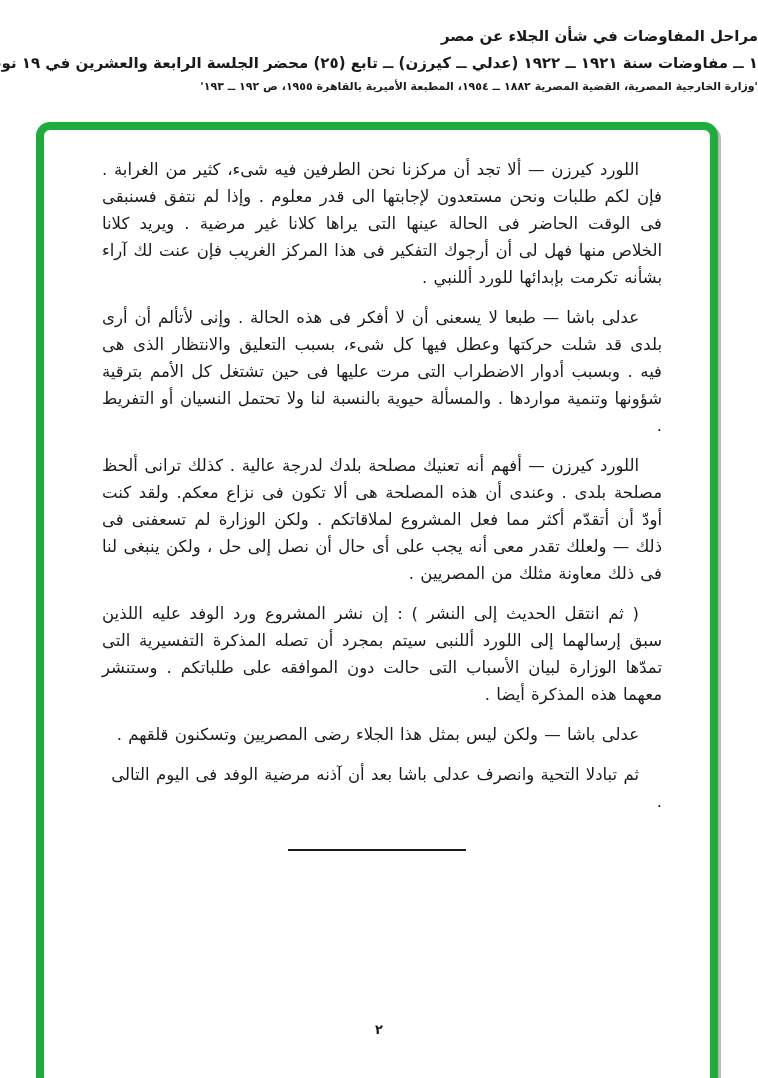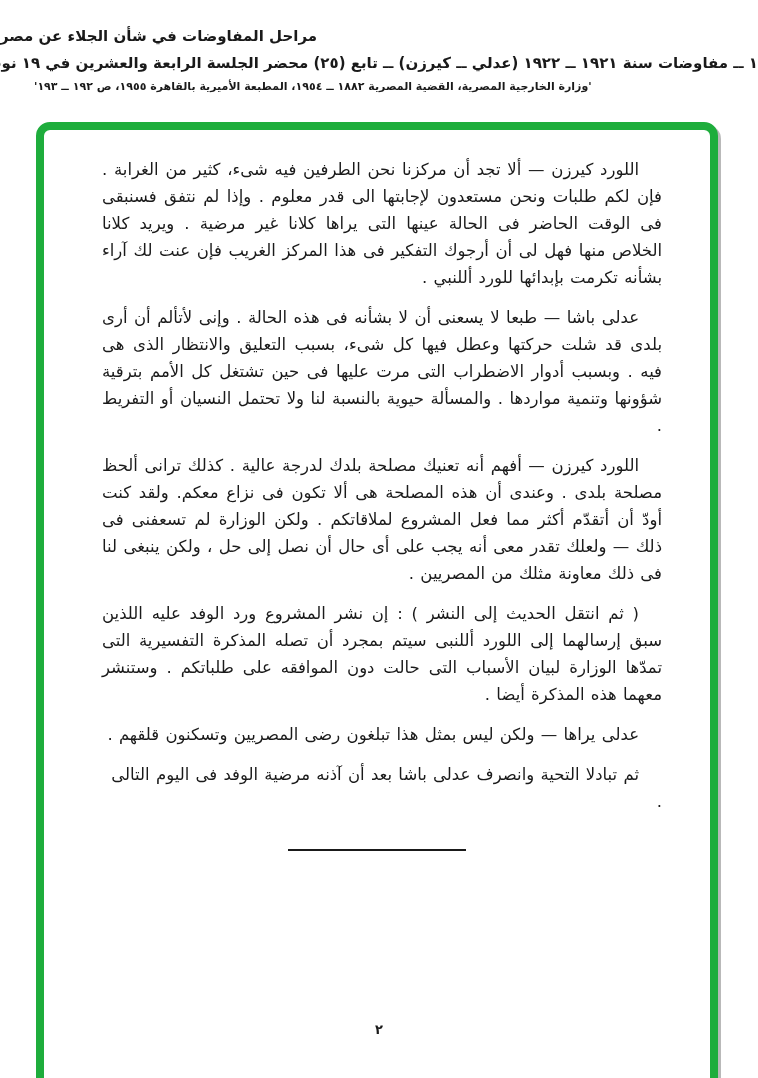--- a/index.html
+++ b/index.html
@@ -12,21 +12,21 @@
     width: 758px;
     height: 1078px;
     background: #ffffff;
     overflow: hidden;
     font-family: "DejaVu Sans", sans-serif;
     color: #1a1a1a;
     direction: rtl;
   }
   
   .page-header {
-    text-align: left;
+    text-align: right;
     padding-top: 26px;
     font-weight: bold;
   }
   .doc-title {
     font-size: 15px;
     line-height: 20px;
     letter-spacing: 0.2px;
   }
   .doc-subtitle {
     font-size: 15px;
@@ -93,24 +93,24 @@
 
   <header class="page-header">
     <div class="doc-title">مراحل المفاوضات في شأن الجلاء عن مصر</div>
     <div class="doc-subtitle">١ ــ مفاوضات سنة ١٩٢١ ــ ١٩٢٢ (عدلي ــ كيرزن) ــ تابع (٢٥) محضر الجلسة الرابعة والعشرين في ١٩ نوفمبر</div>
     <div class="doc-source">'وزارة الخارجية المصرية، القضية المصرية ١٨٨٢ ــ ١٩٥٤، المطبعة الأميرية بالقاهرة ١٩٥٥، ص ١٩٢ ــ ١٩٣'</div>
   </header>
 
   <div class="highlight-box">
     <div class="box-content">
       <p>اللورد كيرزن — ألا تجد أن مركزنا نحن الطرفين فيه شىء، كثير من الغرابة . فإن لكم طلبات ونحن مستعدون لإجابتها الى قدر معلوم .  وإذا لم نتفق فسنبقى فى الوقت الحاضر فى الحالة عينها التى يراها كلانا غير مرضية .  ويريد كلانا الخلاص منها فهل لى أن أرجوك التفكير فى هذا المركز الغريب فإن عنت لك آراء بشأنه تكرمت بإبدائها للورد أللنبي .</p>
-      <p>عدلى باشا — طبعا لا يسعنى أن لا بشأنه فى هذه الحالة . وإنى لأتألم أن أرى بلدى قد شلت حركتها وعطل فيها كل شىء، بسبب التعليق والانتظار الذى هى فيه . وبسبب أدوار الاضطراب التى مرت عليها فى حين تشتغل كل الأمم بترقية شؤونها وتنمية مواردها . والمسألة حيوية بالنسبة لنا ولا تحتمل النسيان أو التفريط .</p>
+      <p>عدلى باشا — طبعا لا يسعنى أن لا أفكر فى هذه الحالة . وإنى لأتألم أن أرى بلدى قد شلت حركتها وعطل فيها كل شىء، بسبب التعليق والانتظار الذى هى فيه . وبسبب أدوار الاضطراب التى مرت عليها فى حين تشتغل كل الأمم بترقية شؤونها وتنمية مواردها . والمسألة حيوية بالنسبة لنا ولا تحتمل النسيان أو التفريط .</p>
       <p>اللورد كيرزن — أفهم أنه تعنيك مصلحة بلدك لدرجة عالية .  كذلك ترانى ألحظ مصلحة بلدى . وعندى أن هذه المصلحة هى ألا تكون فى نزاع معكم. ولقد كنت أودّ أن أتقدّم أكثر مما فعل المشروع لملاقاتكم . ولكن الوزارة لم تسعفنى فى ذلك — ولعلك تقدر معى أنه يجب على أى حال أن نصل إلى حل ، ولكن ينبغى لنا فى ذلك معاونة مثلك من المصريين .</p>
       <p>( ثم انتقل الحديث إلى النشر ) :  إن نشر المشروع ورد الوفد عليه اللذين سبق إرسالهما إلى اللورد أللنبى سيتم بمجرد أن تصله المذكرة التفسيرية التى تمدّها الوزارة لبيان الأسباب التى حالت دون الموافقه على طلباتكم . وستنشر معهما هذه المذكرة أيضا .</p>
-      <p class="no-justify">عدلى يراها — ولكن ليس بمثل هذا تبلغون رضى المصريين وتسكنون قلقهم .</p>
+      <p class="no-justify">عدلى باشا — ولكن ليس بمثل هذا الجلاء رضى المصريين وتسكنون قلقهم .</p>
       <p class="no-justify">ثم تبادلا التحية وانصرف عدلى باشا بعد أن آذنه مرضية الوفد فى اليوم التالى .</p>
     </div>
     <div class="end-divider"></div>
   </div>
 
   <div class="page-number">٢</div>
 
 </div>
 
 </body></html>

